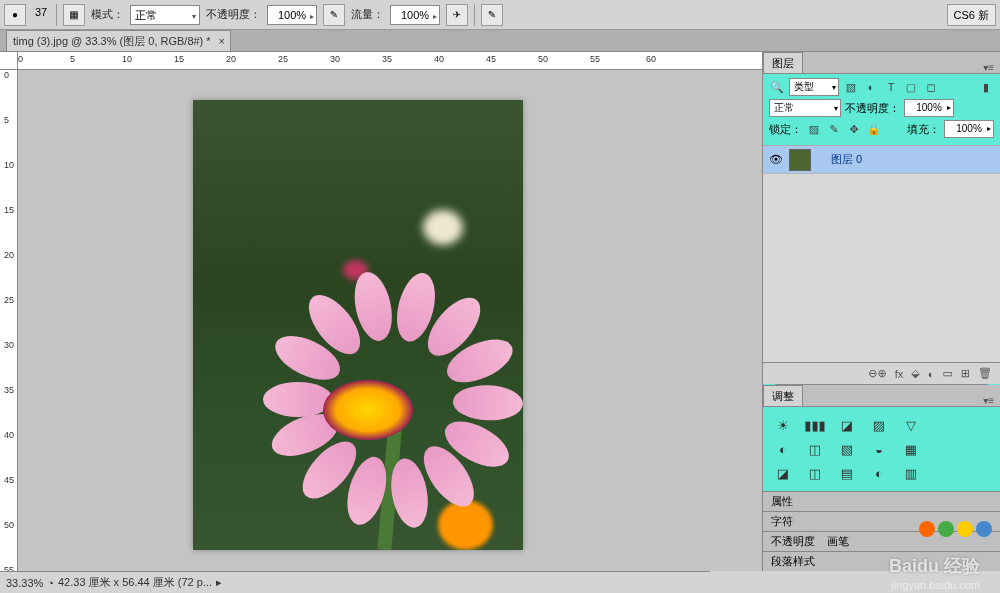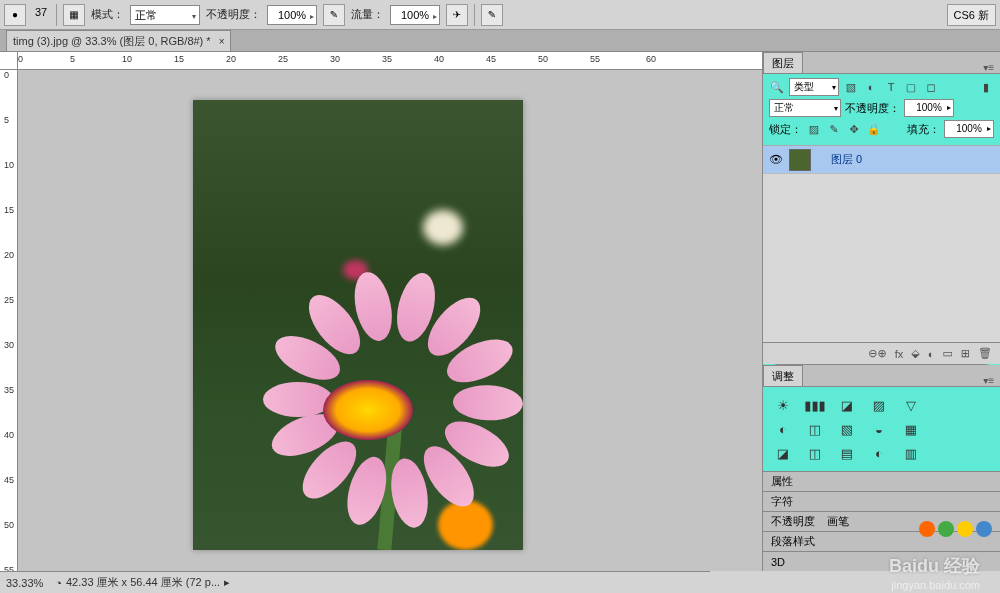--- a/index.html
+++ b/index.html
@@ -67,21 +67,21 @@
 .layer-footer { height: 22px; background: #d4d4d4; border-top: 1px solid #888; display: flex; align-items: center; justify-content: flex-end; gap: 8px; padding: 0 8px; font-size: 10px; color: #555; }
 
 .adjust-panel { border-top: 1px solid #888; border-radius: 16px; }
 .adjust-body { padding: 6px 10px; }
 .adj-row { display: flex; gap: 12px; padding: 3px 0; }
 .adj-icon { width: 20px; height: 18px; display: flex; align-items: center; justify-content: center; font-size: 13px; color: #333; }
 
 .collapsed-panel { height: 20px; background: #bfbfbf; border-top: 1px solid #888; display: flex; align-items: center; padding: 0 8px; font-size: 10px; }
 
 
-.status-bar { height: 22px; background: #d4d4d4; border-top: 1px solid #888; display: flex; align-items: center; padding: 0 6px; gap: 12px; font-size: 10px; color: #333; position: absolute; bottom: 0; left: 0; width: 710px; }
+.status-bar { height: 22px; background: #d4d4d4; border-top: 1px solid #888; display: flex; align-items: center; padding: 0 6px; gap: 4px; font-size: 10px; color: #333; position: absolute; bottom: 0; left: 0; width: 710px; }
 .status-seg { display: flex; align-items: center; gap: 4px; }
 
 
 .watermark { position: absolute; right: 20px; bottom: 15px; color: rgba(255,255,255,.7); font-size: 18px; font-weight: bold; text-shadow: 0 0 3px rgba(0,0,0,.3); }
 .watermark-sub { position: absolute; right: 20px; bottom: 2px; color: rgba(255,255,255,.6); font-size: 11px; }
 .share-icons { position: absolute; right: 8px; bottom: 56px; display: flex; gap: 3px; }
 .share-icons span { width: 16px; height: 16px; border-radius: 50%; display: inline-block; }
 </style>
 </head>
 <body>
@@ -256,23 +256,20 @@
     <div class="collapsed-panel">
         <span>字符</span>
       </div>
     <div class="collapsed-panel">
         <span>不透明度</span>
         <span style="margin-left:12px">画笔</span>
       </div>
     <div class="collapsed-panel">
         <span>段落样式</span>
       </div>
-    <div class="collapsed-panel">
-        <span>3D</span>
-      </div>
   </div>
 </div>
 
 <div class="status-bar">
   <div class="status-seg">
       <span>33.33%</span>
     </div>
   <div class="status-seg">
     <span>◔</span>
     <span>42.33 厘米 x 56.44 厘米 (72 p...</span>

